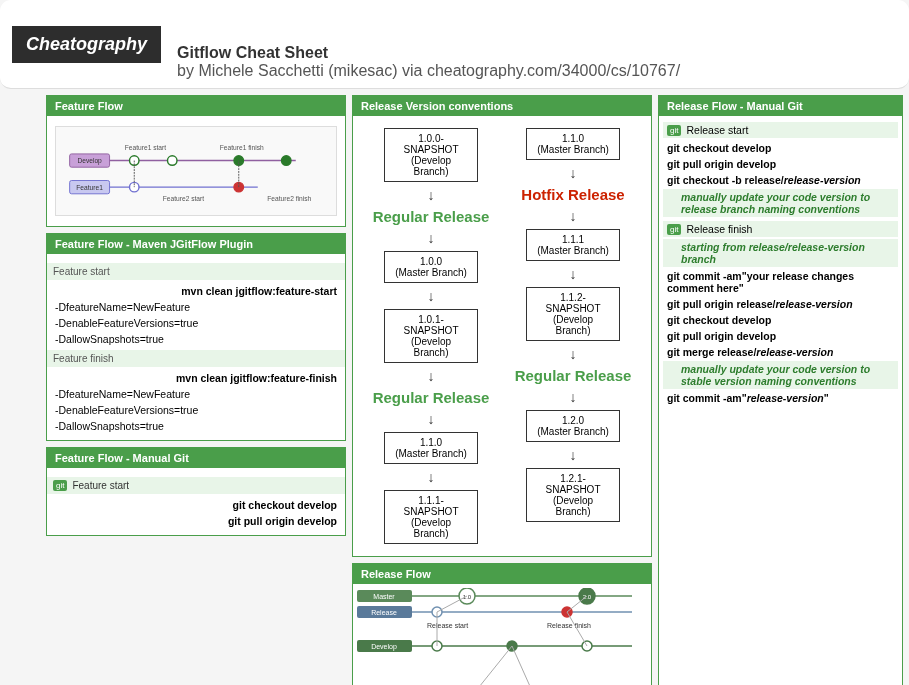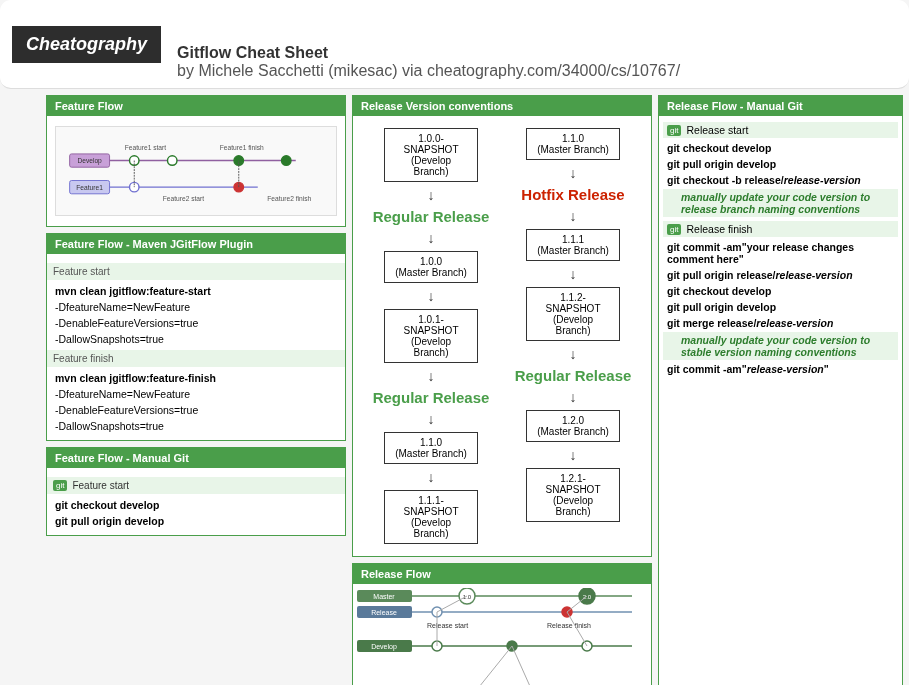--- a/index.html
+++ b/index.html
@@ -86,20 +86,21 @@
       height: 100%;
     }
 
     
     .cmd-item {
       padding: 2px 0;
       font-size: 10.5px;
     }
     .cmd-item.bold {
       font-weight: bold;
+      text-align: right;
     }
     .cmd-item.label {
       background: #e8f5e8;
       color: #555;
       padding: 3px 6px;
       margin: 3px -8px;
       font-size: 10px;
     }
     .cmd-item.label-icon {
       display: flex;
@@ -387,20 +388,21 @@
         </div>
         <div class="right-cmd bold">git checkout develop</div>
         <div class="right-cmd bold">git pull origin develop</div>
         <div class="right-cmd bold">git checkout -b release/<em>release-version</em></div>
         <span class="right-cmd italic-bold-green">manually update your code version to<br>release branch naming conventions</span>
 
         <div class="right-cmd label-icon" style="margin-top:4px;">
           <span class="icon-sq">git</span>
           <span>Release finish</span>
         </div>
+        <span class="right-cmd italic-bold-green">starting from release/<em>release-version</em><br>branch</span>
         <div class="right-cmd bold">git commit -am"your release changes<br>comment here"</div>
         <div class="right-cmd bold">git pull origin release/<em>release-version</em></div>
         <div class="right-cmd bold">git checkout develop</div>
         <div class="right-cmd bold">git pull origin develop</div>
         <div class="right-cmd bold">git merge release/<em>release-version</em></div>
         <span class="right-cmd italic-bold-green">manually update your code version to<br>stable version naming conventions</span>
         <div class="right-cmd bold">git commit -am"<em>release-version</em>"</div>
 
       </div>
     </div>

